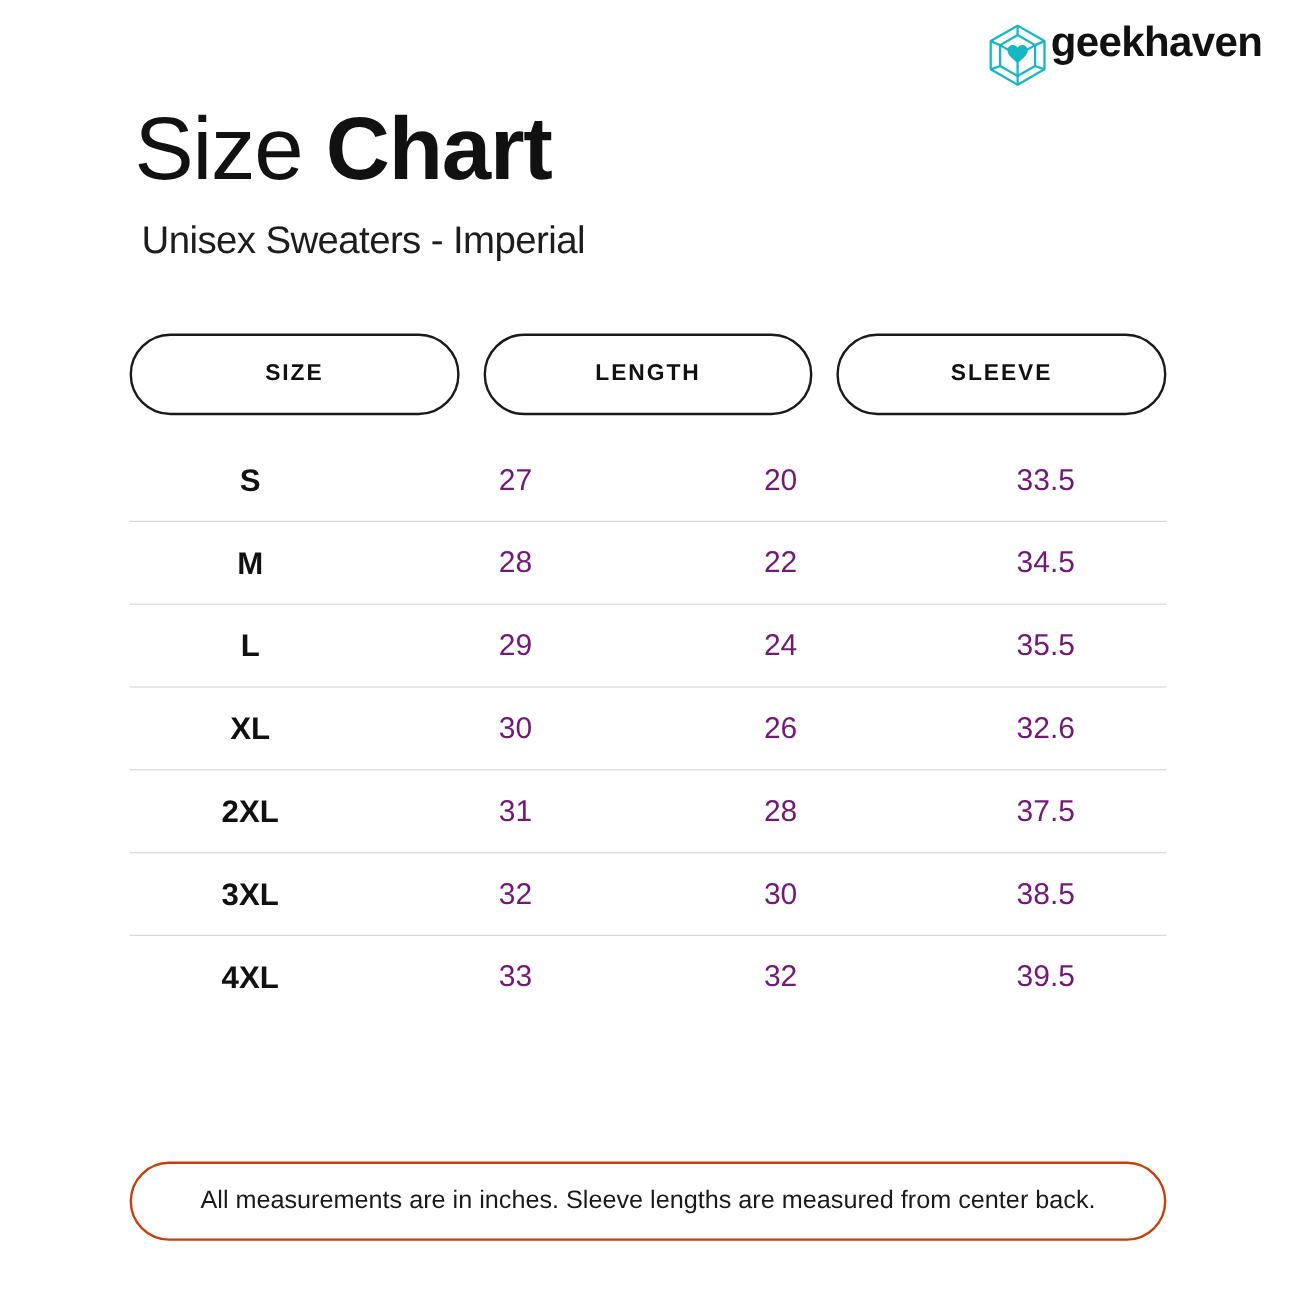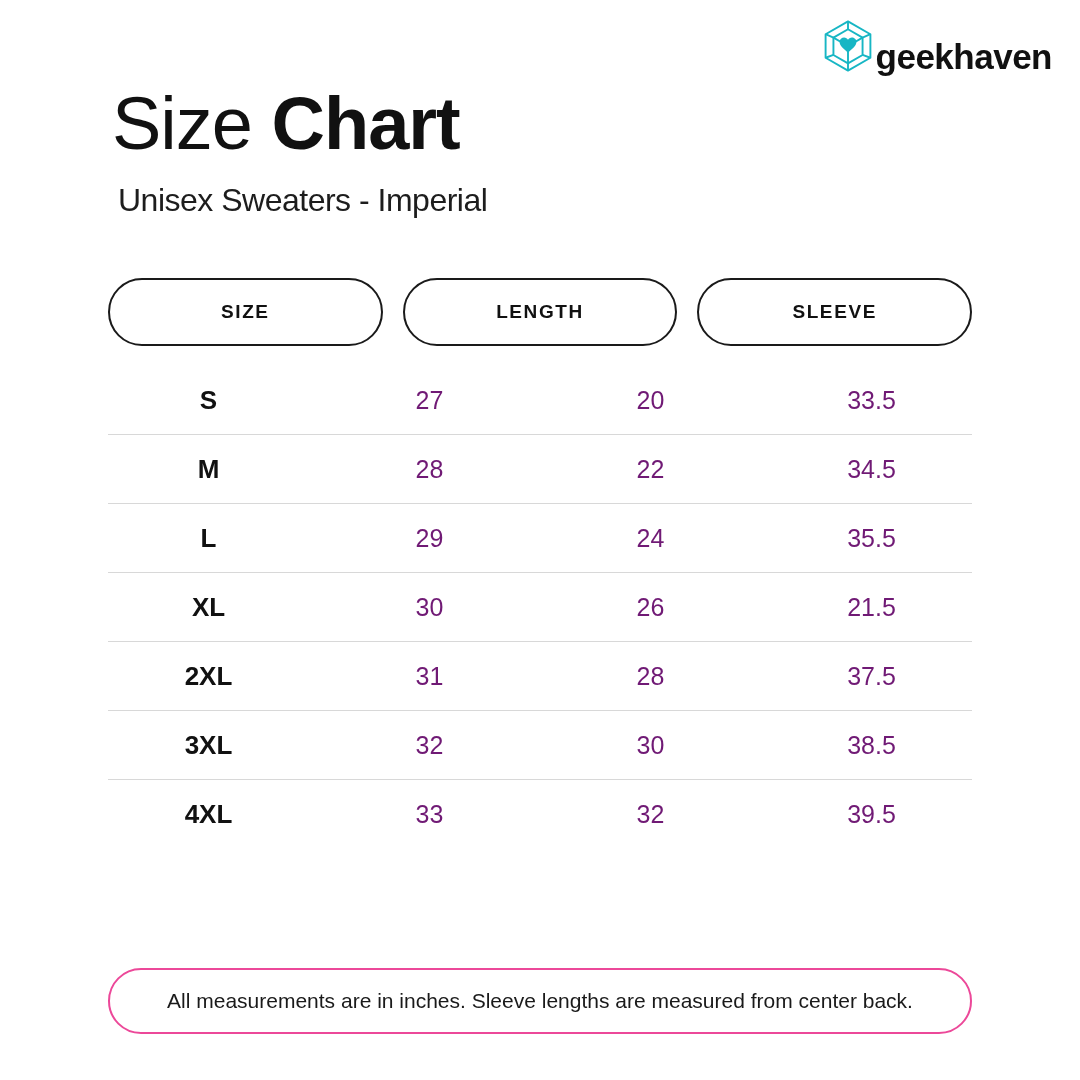--- a/index.html
+++ b/index.html
@@ -20,21 +20,21 @@
     height: 1080px;
     box-sizing: border-box;
   }
 
   
   .brand {
     position: absolute;
     top: 18px;
     right: 28px;
     display: flex;
-    align-items: flex-end;
+    align-items: flex-start;
   }
   .brand-mark {
     width: 56px;
     height: 56px;
     display: block;
   }
   .brand-name {
     font-size: 35px;
     font-weight: bold;
     letter-spacing: -0.5px;
@@ -118,21 +118,21 @@
     color: #111111;
   }
 
   
   .footnote {
     position: absolute;
     left: 108px;
     top: 968px;
     width: 864px;
     height: 66px;
-    border: 2px solid #ec4899;
+    border: 2px solid #c2410c;
     border-radius: 33px;
     display: flex;
     align-items: center;
     justify-content: center;
     box-sizing: border-box;
     font-size: 21px;
     color: #1a1a1a;
     text-align: center;
     padding: 0 24px;
   }
@@ -195,21 +195,21 @@
         <div class="cell size">L</div>
         <div class="cell">29</div>
         <div class="cell">24</div>
         <div class="cell">35.5</div>
       </div>
 
       <div class="row">
         <div class="cell size">XL</div>
         <div class="cell">30</div>
         <div class="cell">26</div>
-        <div class="cell">21.5</div>
+        <div class="cell">32.6</div>
       </div>
 
       <div class="row">
         <div class="cell size">2XL</div>
         <div class="cell">31</div>
         <div class="cell">28</div>
         <div class="cell">37.5</div>
       </div>
 
       <div class="row">

